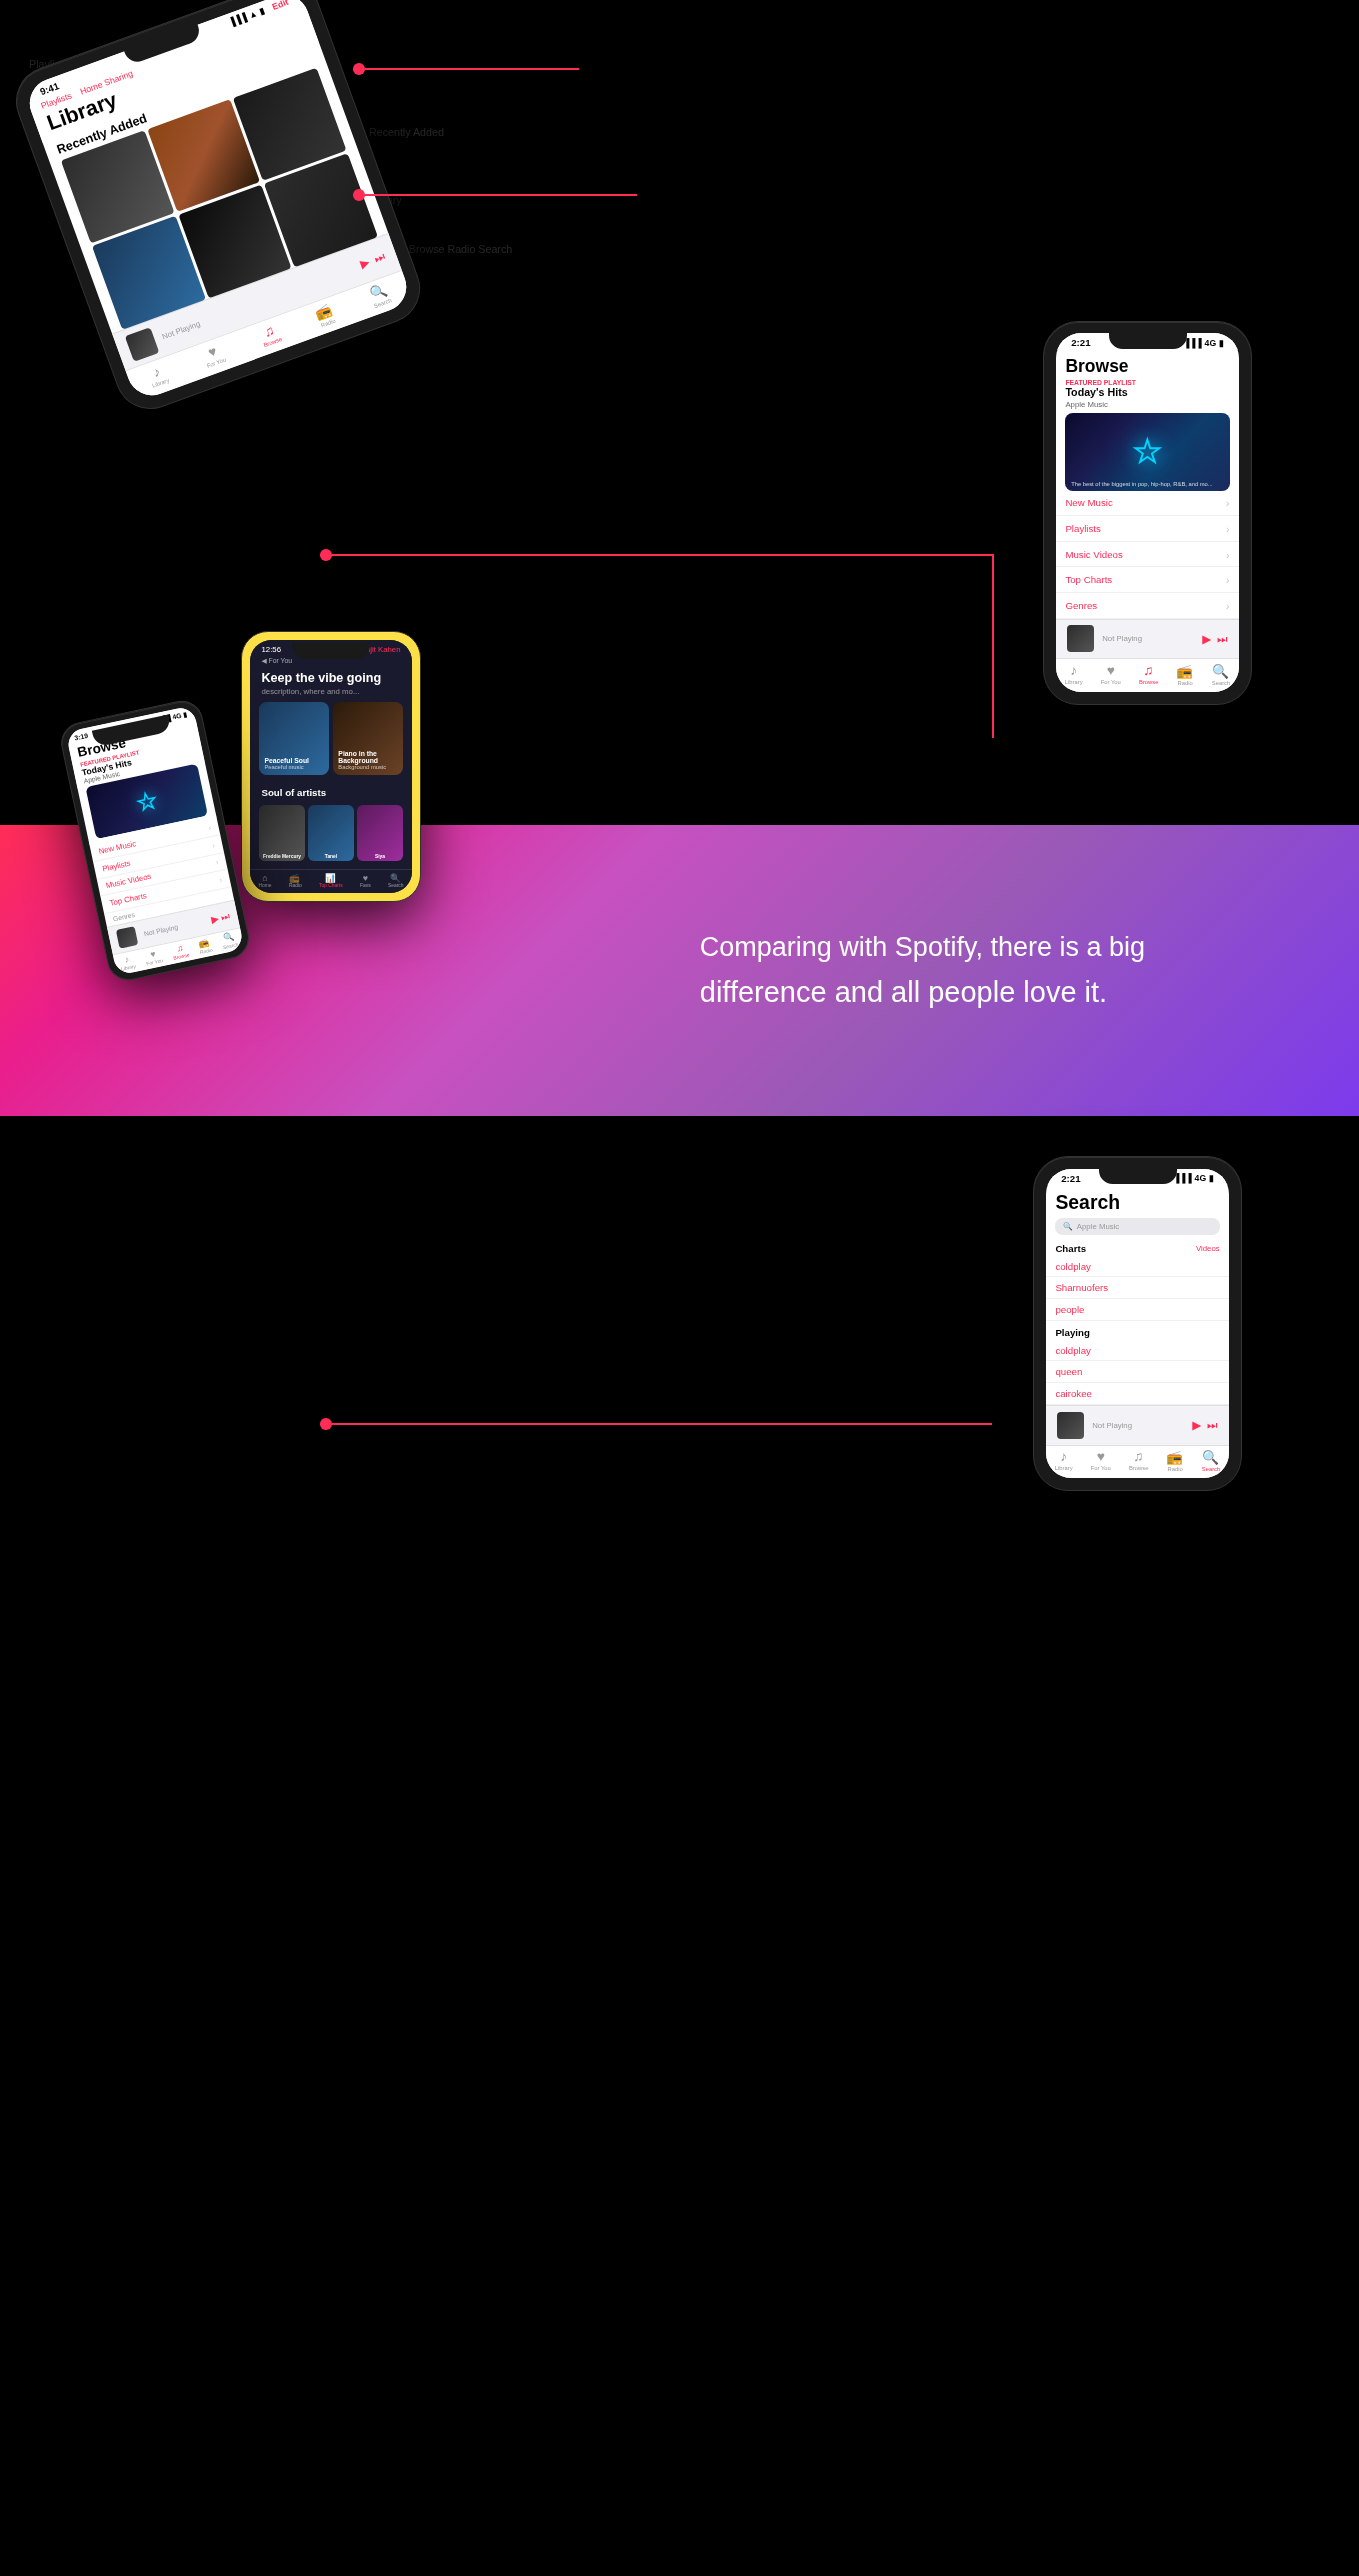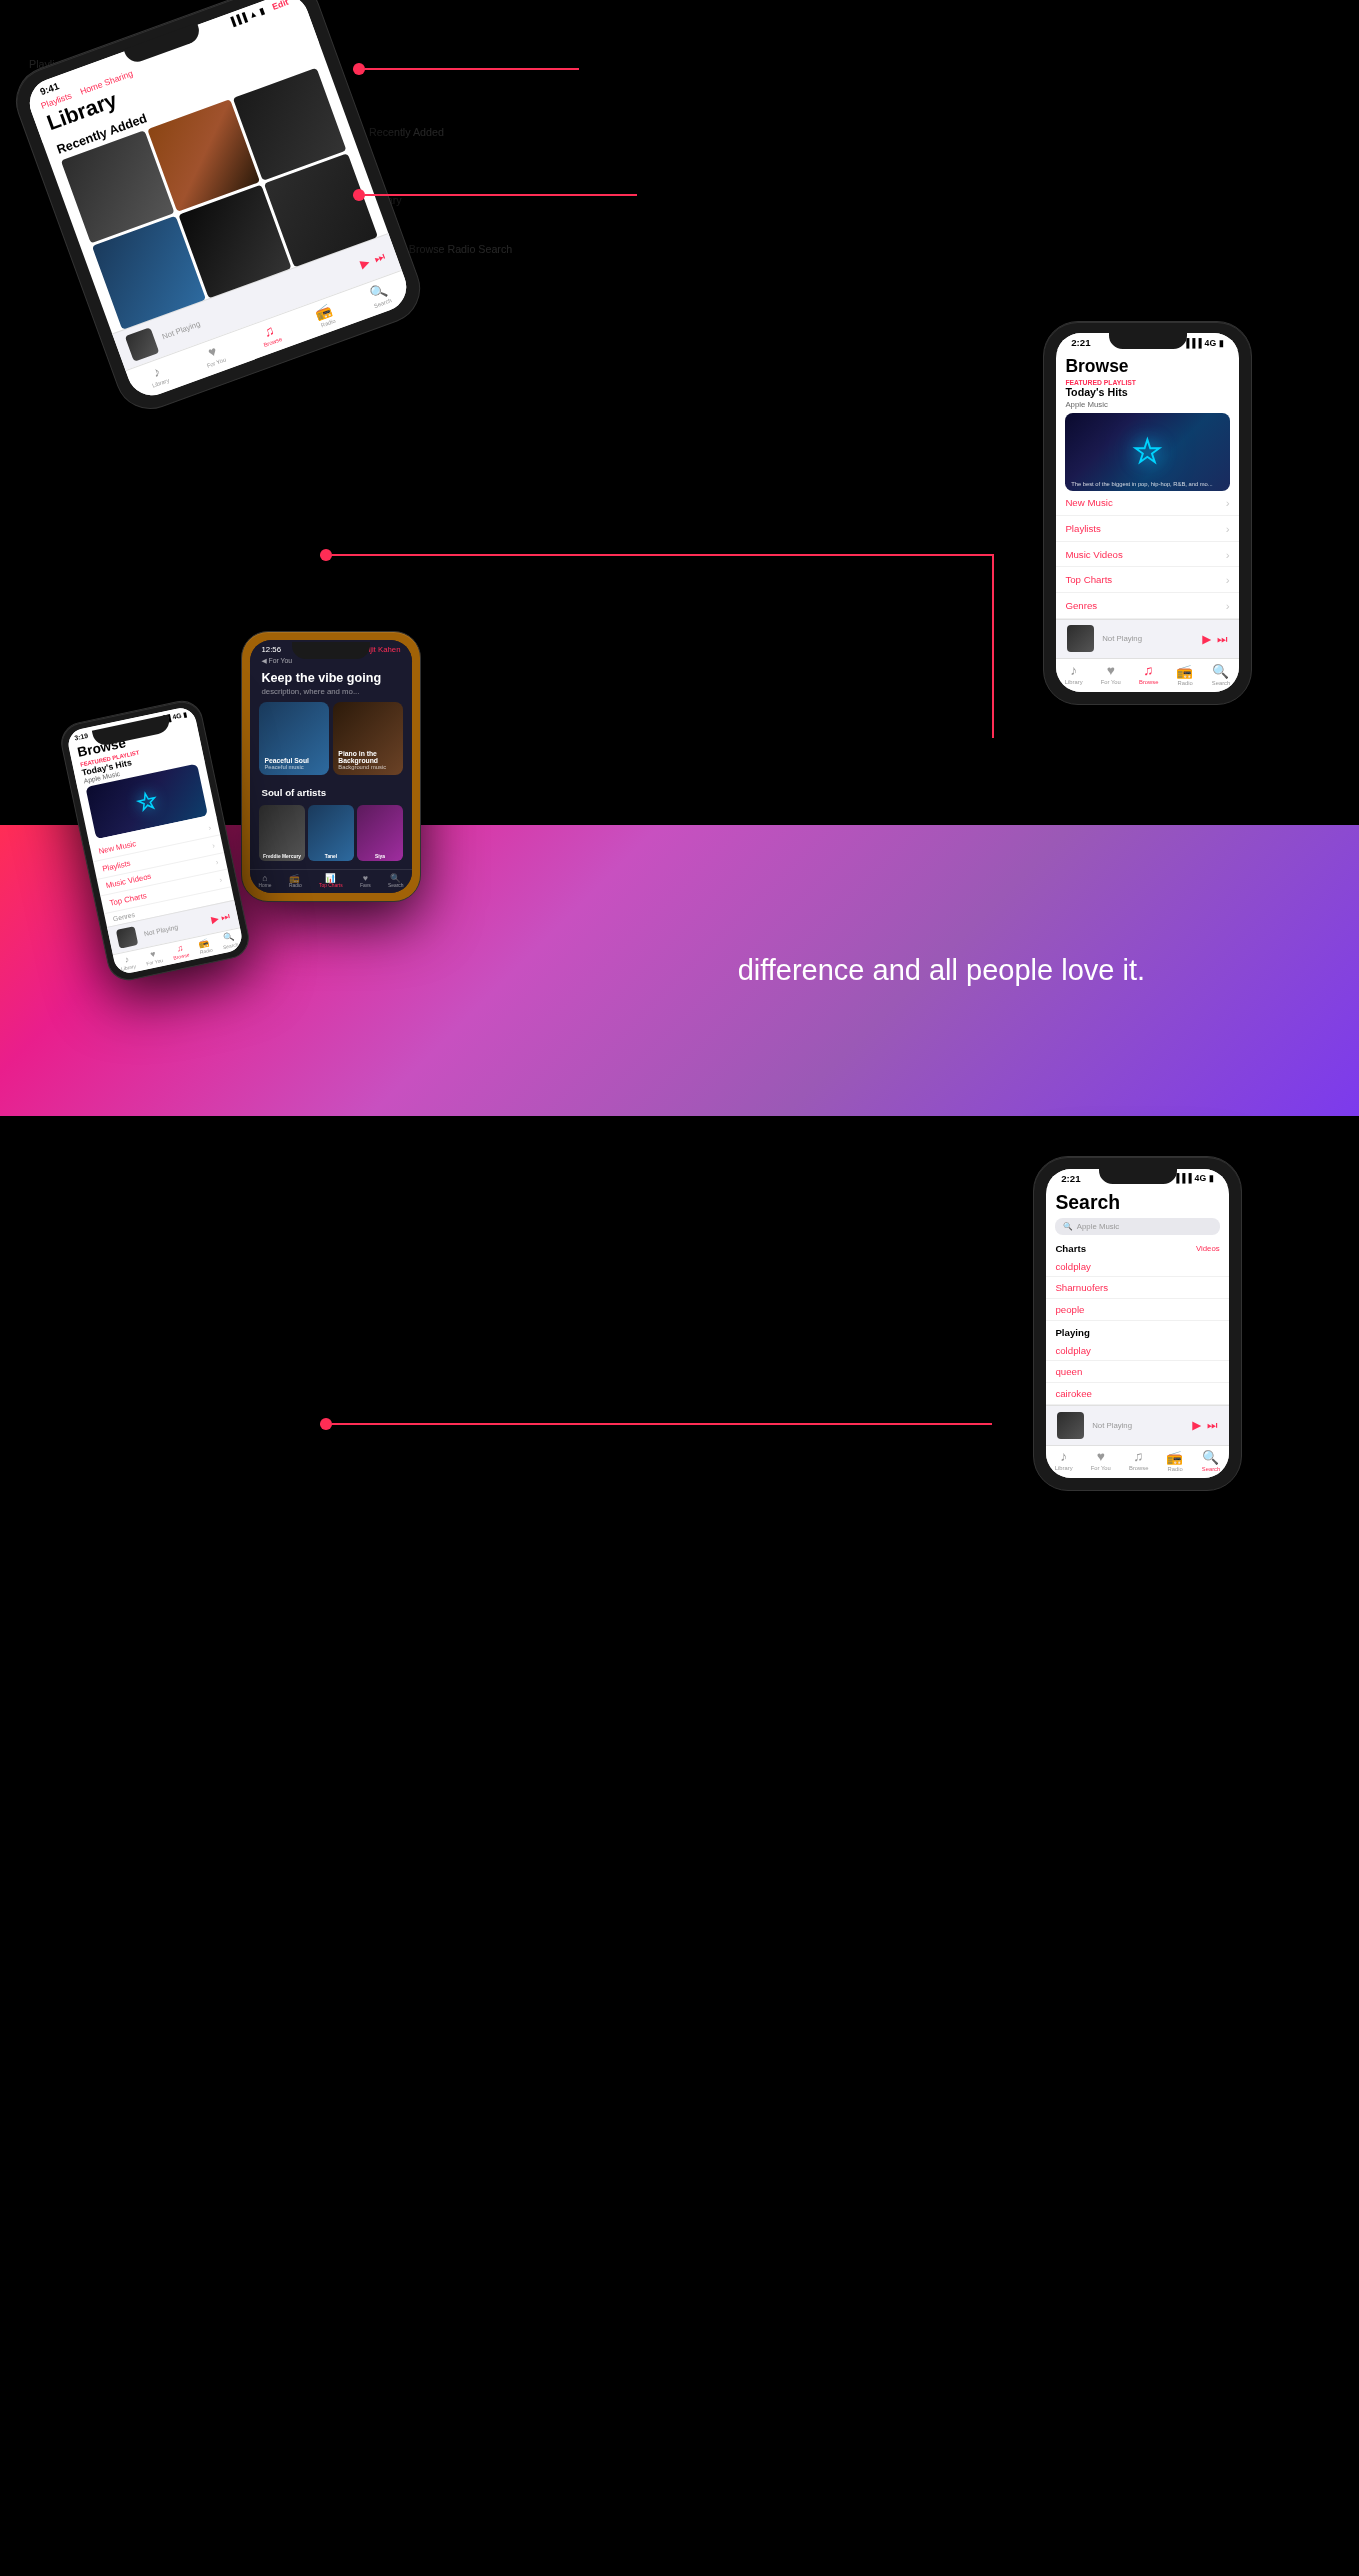--- a/index.html
+++ b/index.html
@@ -515,21 +515,21 @@
           </div>
           <div class="tab-item" style="font-size:4.9px;">
             <span style="font-size:8.7px;">🔍</span>Search
           </div>
         </div>
       </div>
     </div>
   </div>
 
   <div style="position:absolute;top:631px;left:241px;width:180px;z-index:9;">
-    <div class="phone-shell" style="border-radius:27px;padding:7.8px;background:#a16207;">
+    <div class="phone-shell" style="border-radius:27px;padding:7.8px;background:#fde047;">
       <div class="phone-screen" style="border-radius:21.4px;background:#1a1a2e;">
 
         <div style="background:#1a1a2e;display:flex;justify-content:space-between;padding:4.9px 11.7px 1.9px;font-size:7.8px;color:#fff;">
           <span>12:56</span>
           <div style="display:flex;gap:2.9px;">
             <span>▐▐▐</span>
             <span>▲</span>
             <span>▮</span>
           </div>
           <span style="color:#ff2d55;font-size:7.8px;">Arijit Kahen</span>
@@ -586,20 +586,21 @@
             <span style="font-size:8.7px;">🔍</span>Search
           </div>
         </div>
       </div>
     </div>
   </div>
 
   <div class="section-gradient">
     <div style="flex:1;"></div>
     <div style="max-width:485px;margin-right:214px;">
+      <p style="font-size:27px;font-weight:400;color:#fff;line-height:1.6;">Comparing with Spotify, there is a big</p>
       <p style="font-size:29px;font-weight:400;color:#fff;line-height:1.6;">difference and all people love it.</p>
     </div>
   </div>
 
   <div class="section3">
 
     <div style="position:absolute;right:117px;top:39px;width:209px;z-index:5;">
       <div class="phone-shell">
         <div class="phone-screen">
 

